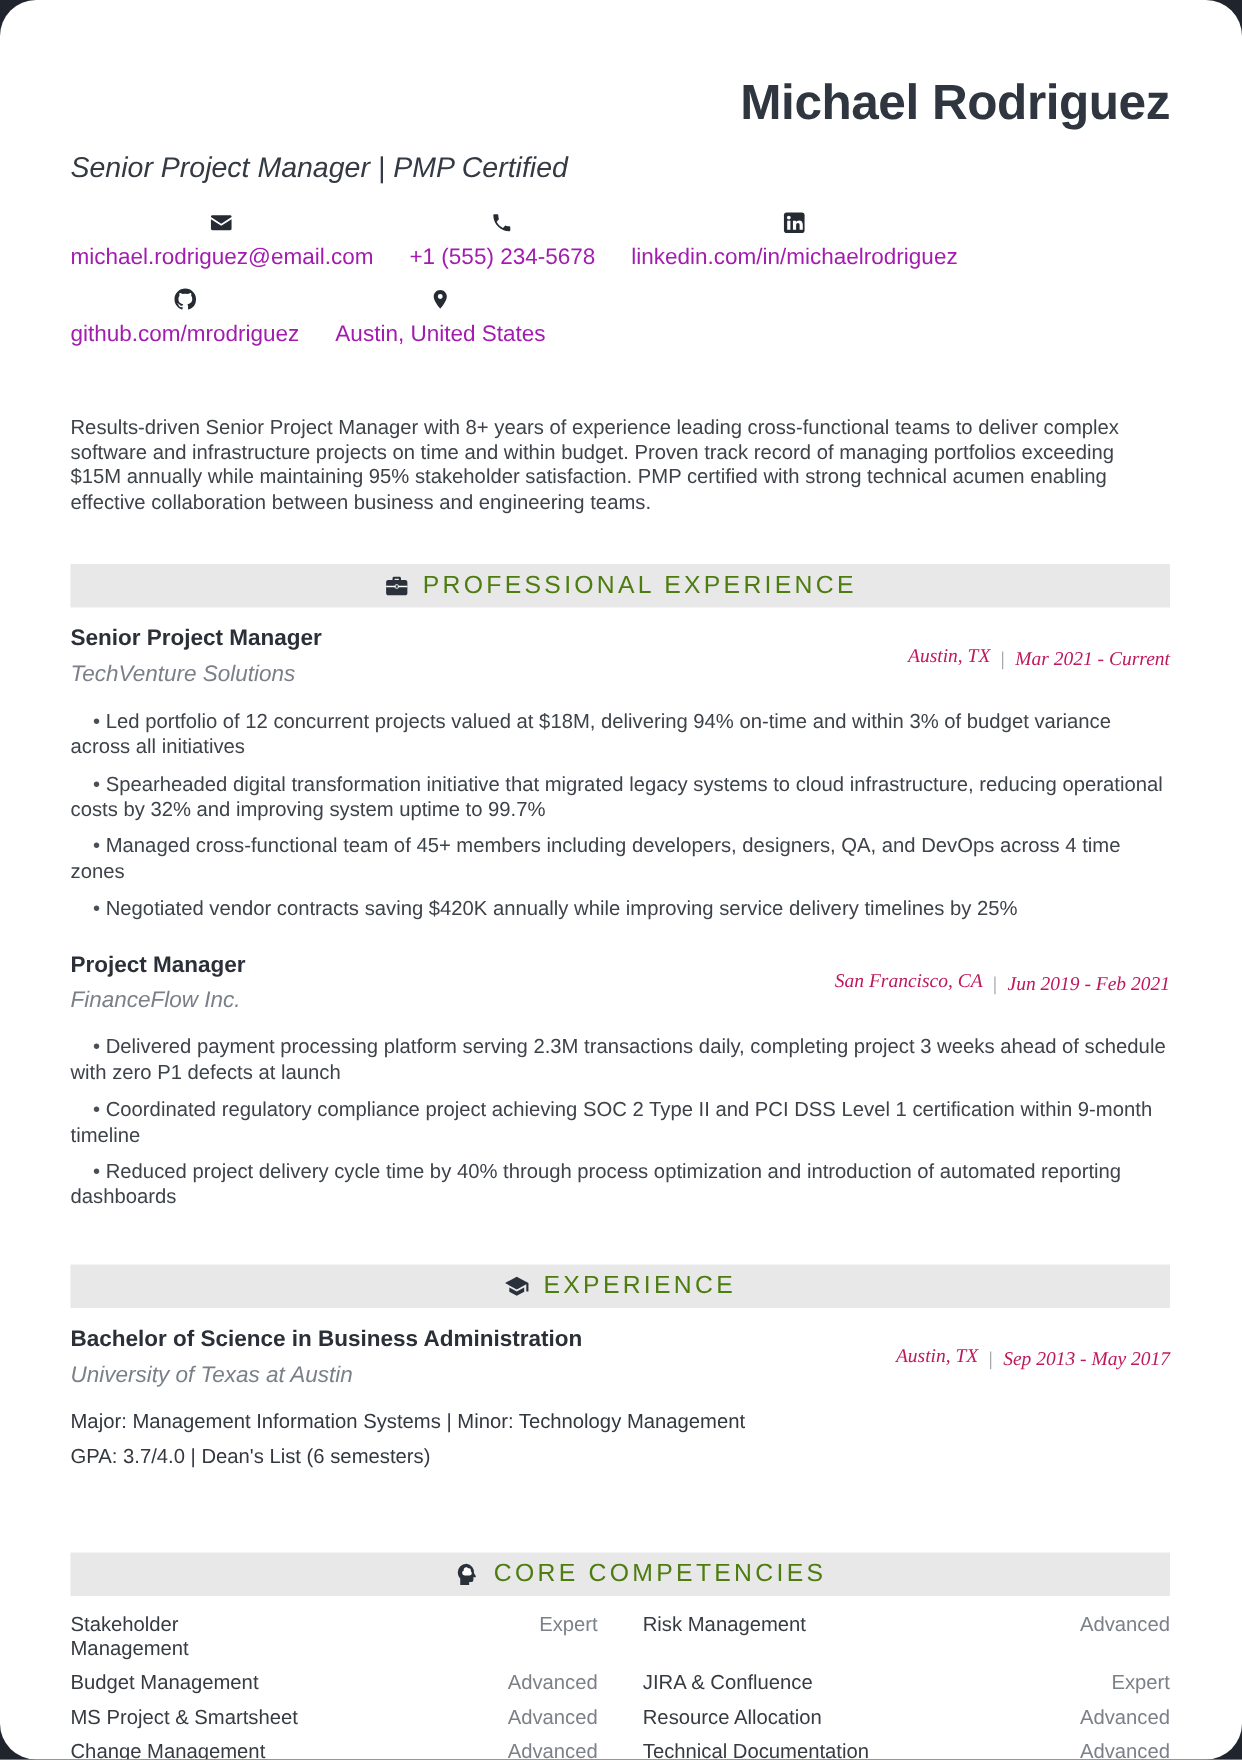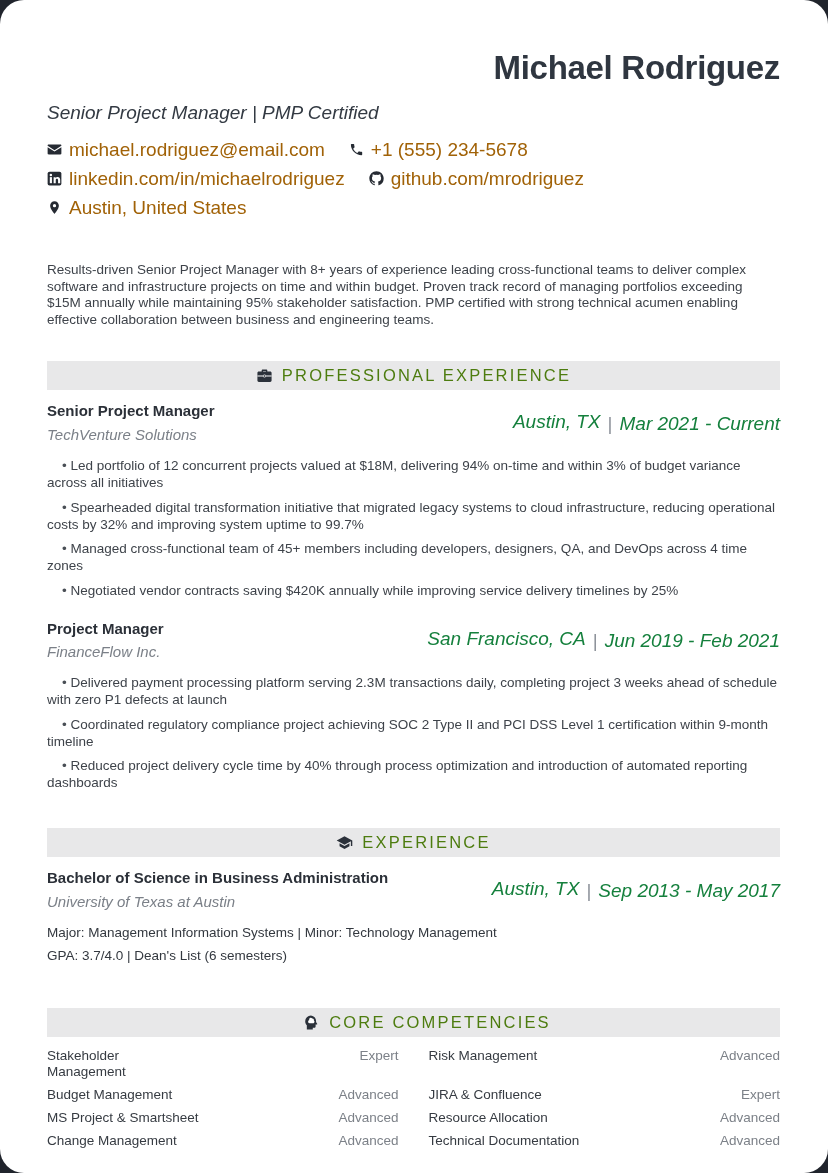--- a/index.html
+++ b/index.html
@@ -24,48 +24,49 @@
   .headline {
     font-size:19px; font-style:italic; color:#333a43;
     margin-bottom:17px;
   }
   .contacts {
     display:flex; flex-wrap:wrap; column-gap:24px; row-gap:12px;
     max-width:700px;
   }
   .contact {
     display:inline-flex; align-items:center; gap:7px;
-    font-size:19px; color:#a16207; line-height:17px;
+    font-size:15px; color:#a21caf; line-height:17px;
     cursor:pointer;
+    flex-direction:column;
   }
   .contact svg { width:15px; height:15px; fill:#262b33; flex:none; }
   
   .summary {
     margin-top:46px;
     font-size:13.5px; line-height:16.6px; color:#3e434a;
   }
   
   .section-bar {
     background:#e8e8e9;
     height:29px;
     display:flex; align-items:center; justify-content:center; gap:9px;
   }
   .section-bar svg { width:17px; height:17px; fill:#2b313a; flex:none; }
   .section-title {
     font-size:16.5px; font-weight:400; letter-spacing:2.2px; color:#4d7c0f;text-align:center;
   }
   .bar-experience { margin-top:33px; }
   .bar-education  { margin-top:37px; }
-  .bar-skills     { margin-top:44px;padding-left:27px; }
+  .bar-skills     { margin-top:56px;padding-left:27px; }
   
   .entry-head { display:flex; justify-content:space-between; align-items:center; margin-top:12px; }
   .entry-left  { min-width:0; }
   .entry-title { font-size:15px; font-weight:700; color:#2b3038; line-height:1.25; }
   .entry-sub   { font-size:15px; font-style:italic; color:#7b8088; margin-top:5px; line-height:1.2; }
-  .entry-meta  { font-size:19px; font-style:italic; color:#15803d; white-space:nowrap; }
+  .entry-meta  { font-size:13px; font-style:italic; color:#be185d; white-space:nowrap;font-family:Liberation Serif, serif; }
   .entry-meta .loc  { vertical-align:2px; }
   .entry-meta .sep  { color:#8d929a; padding:0 7px; font-style:normal; }
   .entry-meta .sep::before { content:"|"; }
   .job2 { margin-top:21px; }
   
   .bullets { margin-top:13px; }
   .bullet {
     font-size:13.5px; line-height:17px; color:#3e434a;
     text-indent:15px; margin-bottom:7.5px;
   }

